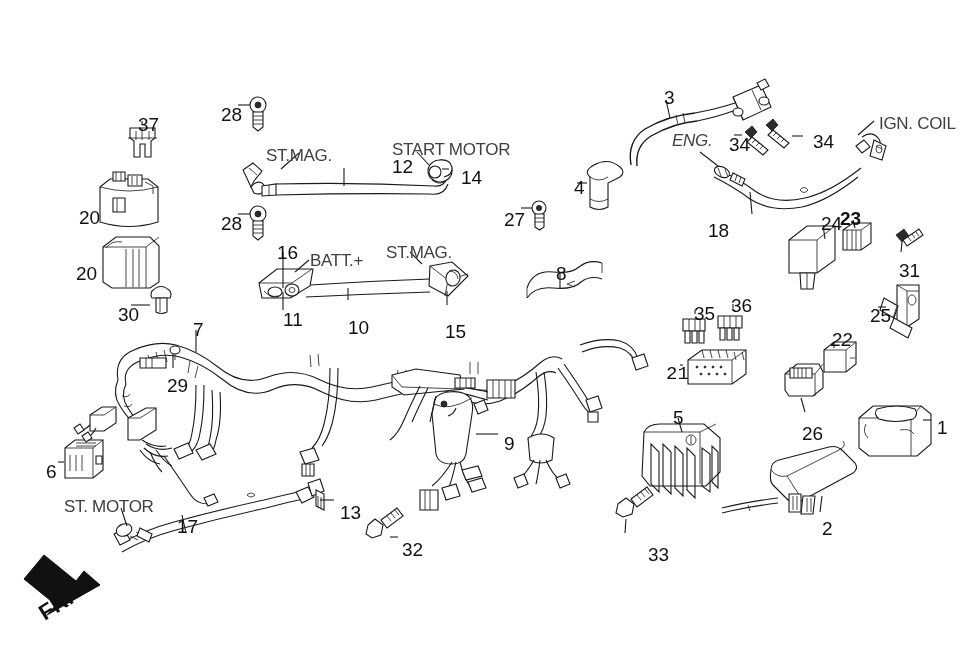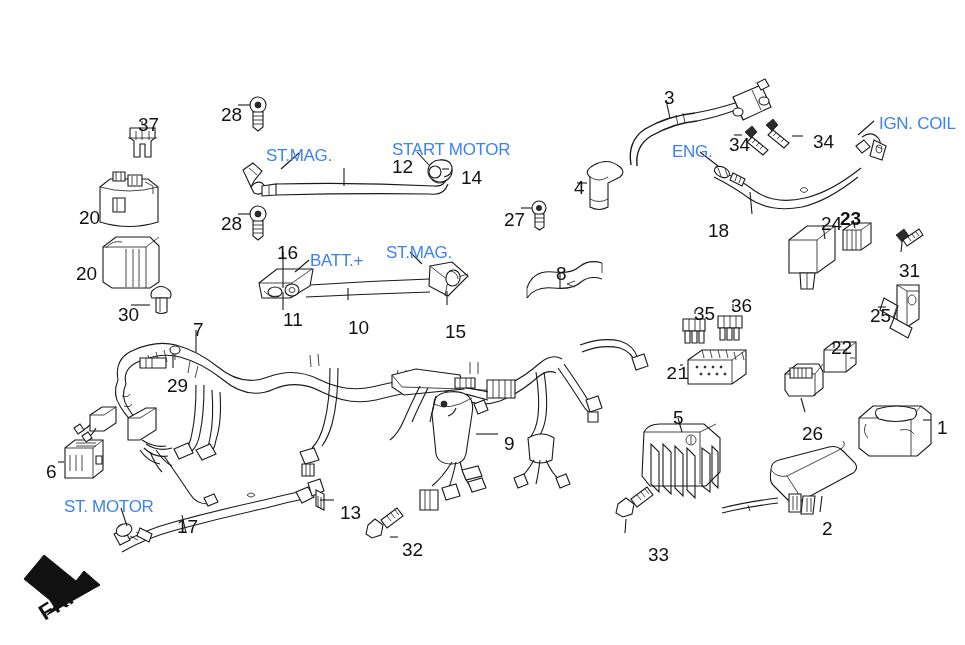--- a/index.html
+++ b/index.html
@@ -32,21 +32,21 @@
     white-space: nowrap;
     line-height: 1;
     letter-spacing: 0px;
     user-select: none;
   }
   .term {
     position: absolute;
     font-family: "Liberation Sans", sans-serif;
     font-size: 17px;
     font-weight: 400;
-    color: #3b82f6;
+    color: #404040;
     white-space: nowrap;
     line-height: 1;
     letter-spacing: -0.3px;
   }
   .fr-label {
     position: absolute;
     font-family: "Liberation Sans", sans-serif;
     font-size: 22px;
     font-weight: 700;
     color: #111111;
@@ -480,21 +480,21 @@
     <g>
       <path d="M100 585 l-16 -14 l-8 10 l-32 -26 l-20 24 l32 26 l-9 10 z" fill="#111111" stroke="#111111" stroke-width="1"></path>
     </g>
   </svg>
 
   <div class="term" style="left:266px; top:147px;">ST.MAG.</div>
   <div class="term" style="left:392px; top:141px;">START MOTOR</div>
   <div class="term" style="left:310px; top:252px;">BATT.+</div>
   <div class="term" style="left:386px; top:244px;">ST.MAG.</div>
   <div class="term" style="left:879px; top:115px;">IGN. COIL</div>
-  <div class="term" style="left:672px; top:143px;">ENG.</div>
+  <div class="term" style="left:672px; top:132px;font-style:italic;">ENG.</div>
   <div class="term" style="left:64px; top:498px;">ST. MOTOR</div>
 
   <div class="callout" style="left:937px; top:418px;">1</div>
   <div class="callout" style="left:822px; top:519px;">2</div>
   <div class="callout" style="left:664px; top:88px;">3</div>
   <div class="callout" style="left:574px; top:178px;">4</div>
   <div class="callout" style="left:673px; top:408px;">5</div>
   <div class="callout" style="left:46px;  top:462px;">6</div>
   <div class="callout" style="left:193px; top:320px;">7</div>
   <div class="callout" style="left:556px; top:264px;">8</div>
@@ -504,21 +504,21 @@
   <div class="callout" style="left:344px; top:157px;margin-left:48px;">12</div>
   <div class="callout" style="left:340px; top:503px;">13</div>
   <div class="callout" style="left:461px; top:168px;">14</div>
   <div class="callout" style="left:445px; top:322px;">15</div>
   <div class="callout" style="left:277px; top:243px;">16</div>
   <div class="callout" style="left:177px; top:517px;">17</div>
   <div class="callout" style="left:708px; top:221px;text-align:right;">18</div>
   <div class="callout" style="left:79px;  top:208px;">20</div>
   <div class="callout" style="left:76px;  top:264px;">20</div>
   <div class="callout" style="left:666px; top:365px;font-family:Liberation Mono, monospace;">21</div>
-  <div class="callout" style="left:831px; top:338px;">22</div>
+  <div class="callout" style="left:831px; top:330px;font-style:italic;">22</div>
   <div class="callout" style="left:840px; top:209px;font-weight:bold;">23</div>
   <div class="callout" style="left:821px; top:214px;">24</div>
   <div class="callout" style="left:870px; top:306px;">25</div>
   <div class="callout" style="left:802px; top:424px;">26</div>
   <div class="callout" style="left:504px; top:210px;">27</div>
   <div class="callout" style="left:221px; top:105px;">28</div>
   <div class="callout" style="left:221px; top:214px;">28</div>
   <div class="callout" style="left:167px; top:376px;">29</div>
   <div class="callout" style="left:118px; top:305px;">30</div>
   <div class="callout" style="left:899px; top:261px;">31</div>

